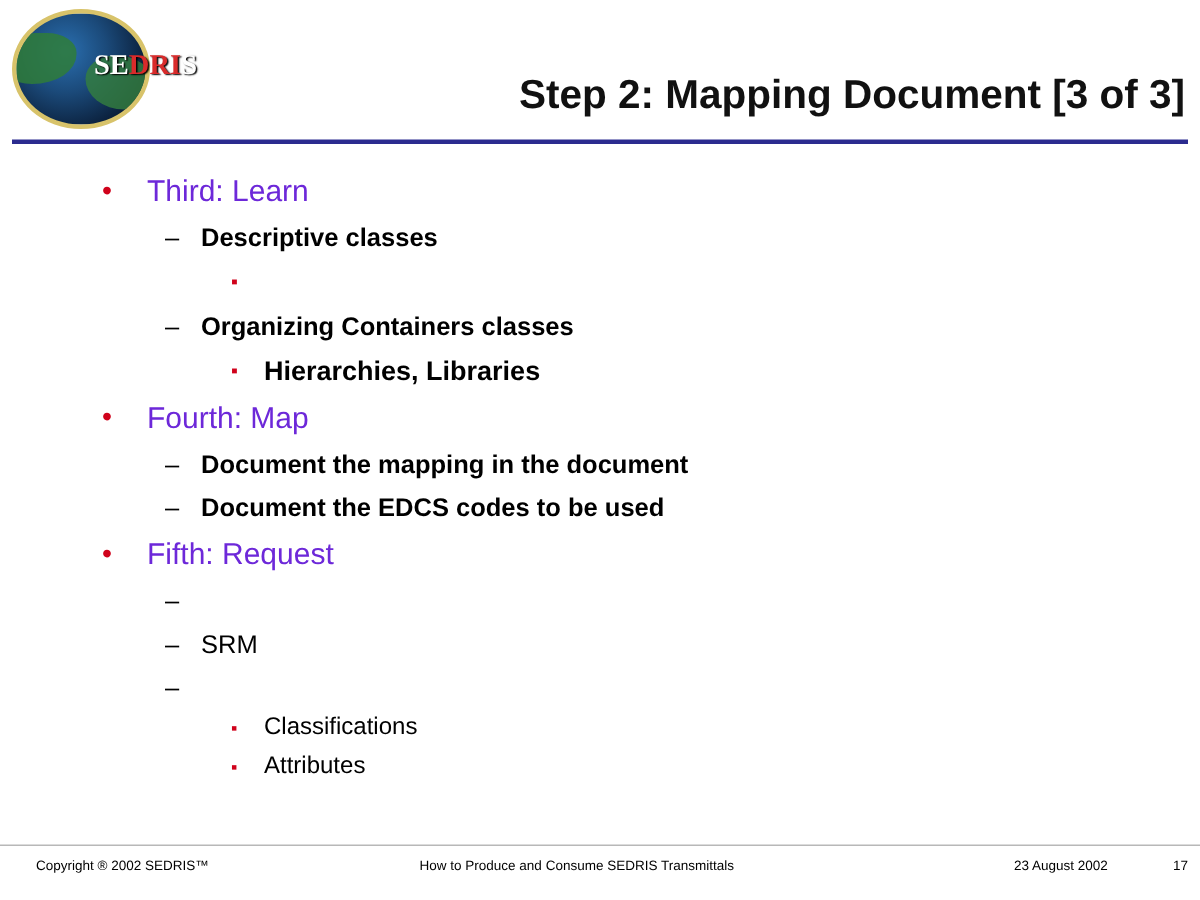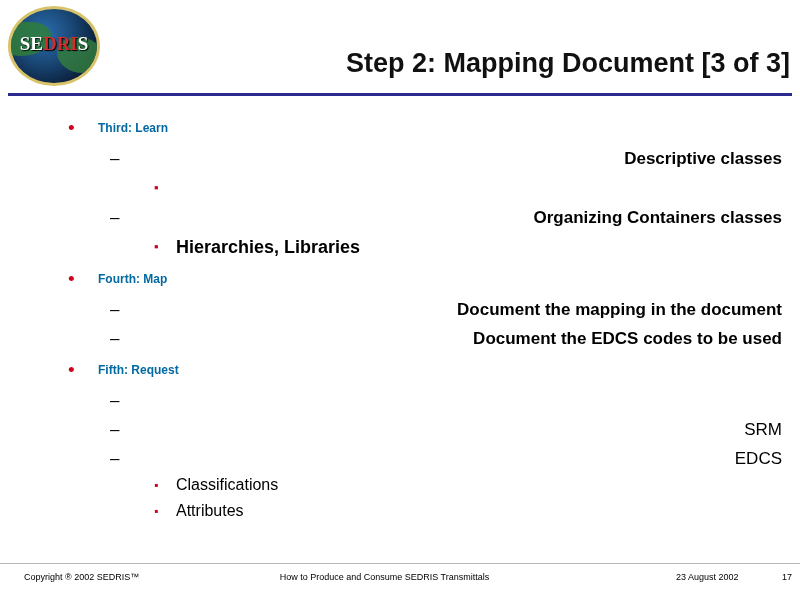--- a/index.html
+++ b/index.html
@@ -69,20 +69,21 @@
     top: 27px;
     width: 92px;
     text-align: center;
     font-family: "Liberation Serif", serif;
     font-weight: bold;
     font-size: 19px;
     letter-spacing: 0px;
     color: #ffffff;
     text-shadow: 1px 1px 1px #000;
     z-index: 3;
+    padding-left: 43px;
   }
   .logo-text .red {
     color: #d92b2b;
   }
 
   
   .title {
     position: absolute;
     left: 110px;
     top: 48px;
@@ -126,43 +127,42 @@
     margin-top: 7px;
     padding-left: 6px;
   }
   .lvl1 .bullet-mark {
     width: 30px;
     color: #d0021b;
     font-size: 19px;
     line-height: 25px;
   }
   .lvl1 .bullet-text {
-    font-size: 12px;
-    font-weight: bold;
-    color: #0369a1;
+    font-size: 20px;
+    font-weight: normal;
+    color: #6d28d9;
     line-height: 26px;
   }
 
   
   .lvl2 {
     margin-top: 6px;
     padding-left: 48px;
   }
   .lvl2 .bullet-mark {
     width: 24px;
     color: #000000;
     font-size: 17px;
     line-height: 23px;
   }
   .lvl2 .bullet-text {
     font-size: 17px;
     font-weight: bold;
     color: #000000;
     line-height: 23px;
-    text-align: right;
   }
 
   
   .lvl3 {
     margin-top: 6px;
     padding-left: 92px;
   }
   .lvl3 .bullet-mark {
     width: 22px;
     color: #d0021b;
@@ -297,21 +297,20 @@
       <span class="bullet-mark">–</span>
     </div>
 
     <div class="row lvl2 lvl2p">
       <span class="bullet-mark">–</span>
       <span class="bullet-text">SRM</span>
     </div>
 
     <div class="row lvl2 lvl2p">
       <span class="bullet-mark">–</span>
-      <span class="bullet-text">EDCS</span>
     </div>
 
     <div class="row lvl3s">
       <span class="bullet-mark">▪</span>
       <span class="bullet-text">Classifications</span>
     </div>
 
     <div class="row lvl3s">
       <span class="bullet-mark">▪</span>
       <span class="bullet-text">Attributes</span>

